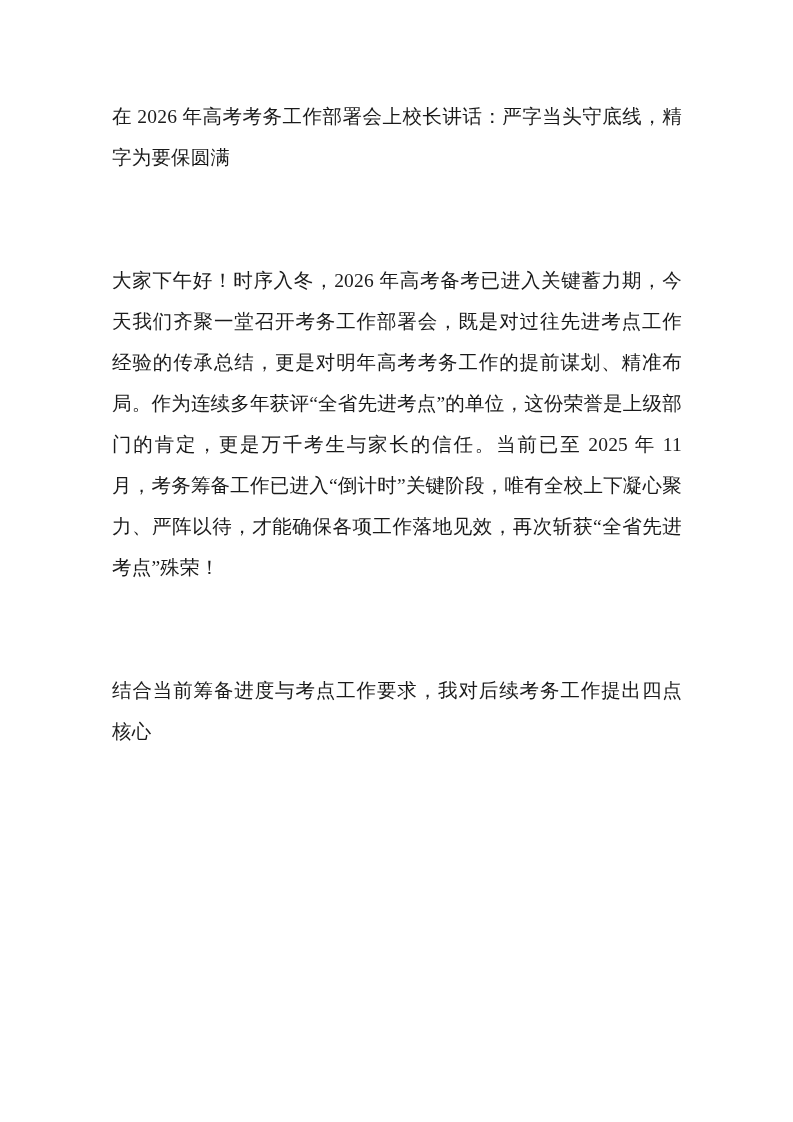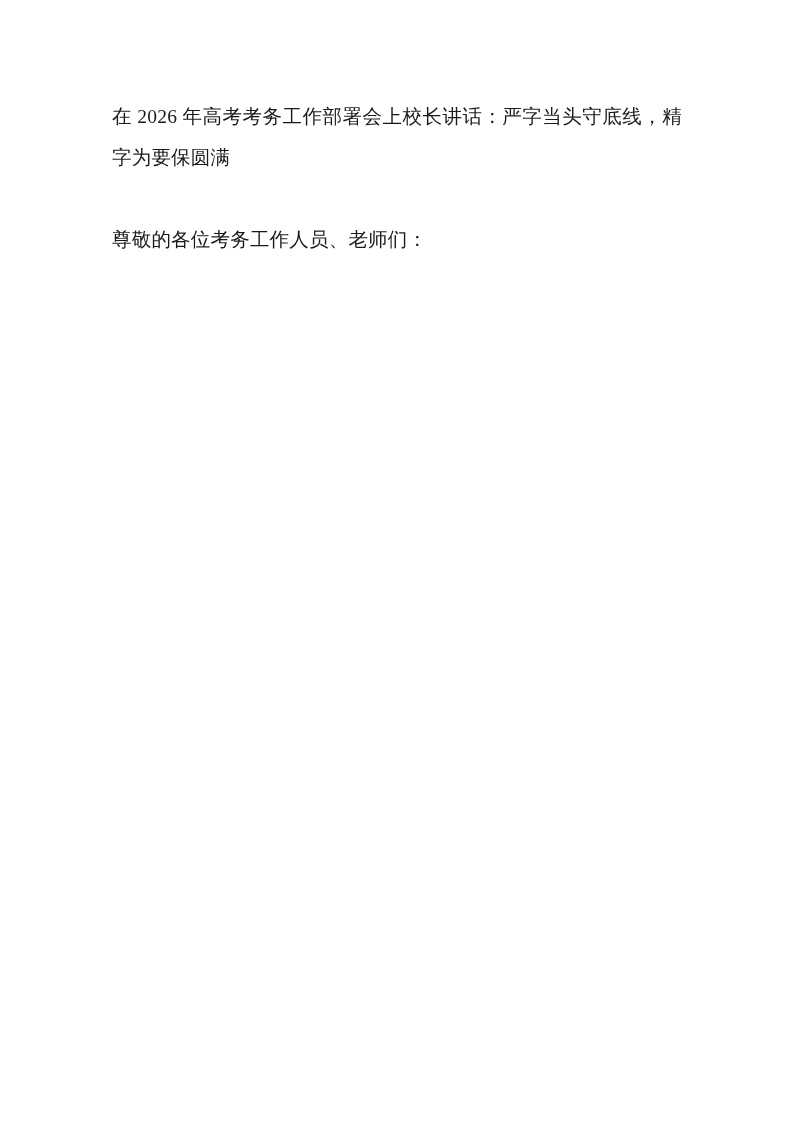--- a/index.html
+++ b/index.html
@@ -45,25 +45,26 @@
 </head>
 <body>
 
 <div class="page">
   <div class="doc-body">
 
     <p class="para title">在 2026 年高考考务工作部署会上校长讲话：严字当头守底线，精字为要保圆满</p>
 
     <div class="spacer"></div>
 
-    <p class="para">尊敬的各位考务工作人员、老师们：</p>
+
+    <div class="spacer"></div>
+
+    <p class="para">大家下午好！时序入冬，2026 年高考备考已进入关键蓄力期，今天我们齐聚一堂召开考务工作部署会，既是对过往先进考点工作经验的传承总结，更是对明年高考考务工作的提前谋划、精准布局。作为连续多年获评“全省先进考点”的单位，这份荣誉是上级部门的肯定，更是万千考生与家长的信任。当前已至 2025 年 11 月，考务筹备工作已进入“倒计时”关键阶段，唯有全校上下凝心聚力、严阵以待，才能确保各项工作落地见效，再次斩获“全省先进考点”殊荣！</p>
 
     <div class="spacer"></div>
 
 
     <div class="spacer"></div>
 
-
-    <div class="spacer"></div>
-
+    <p class="para">结合当前筹备进度与考点工作要求，我对后续考务工作提出四点核心</p>
 
   </div>
 </div>
 
 </body></html>

